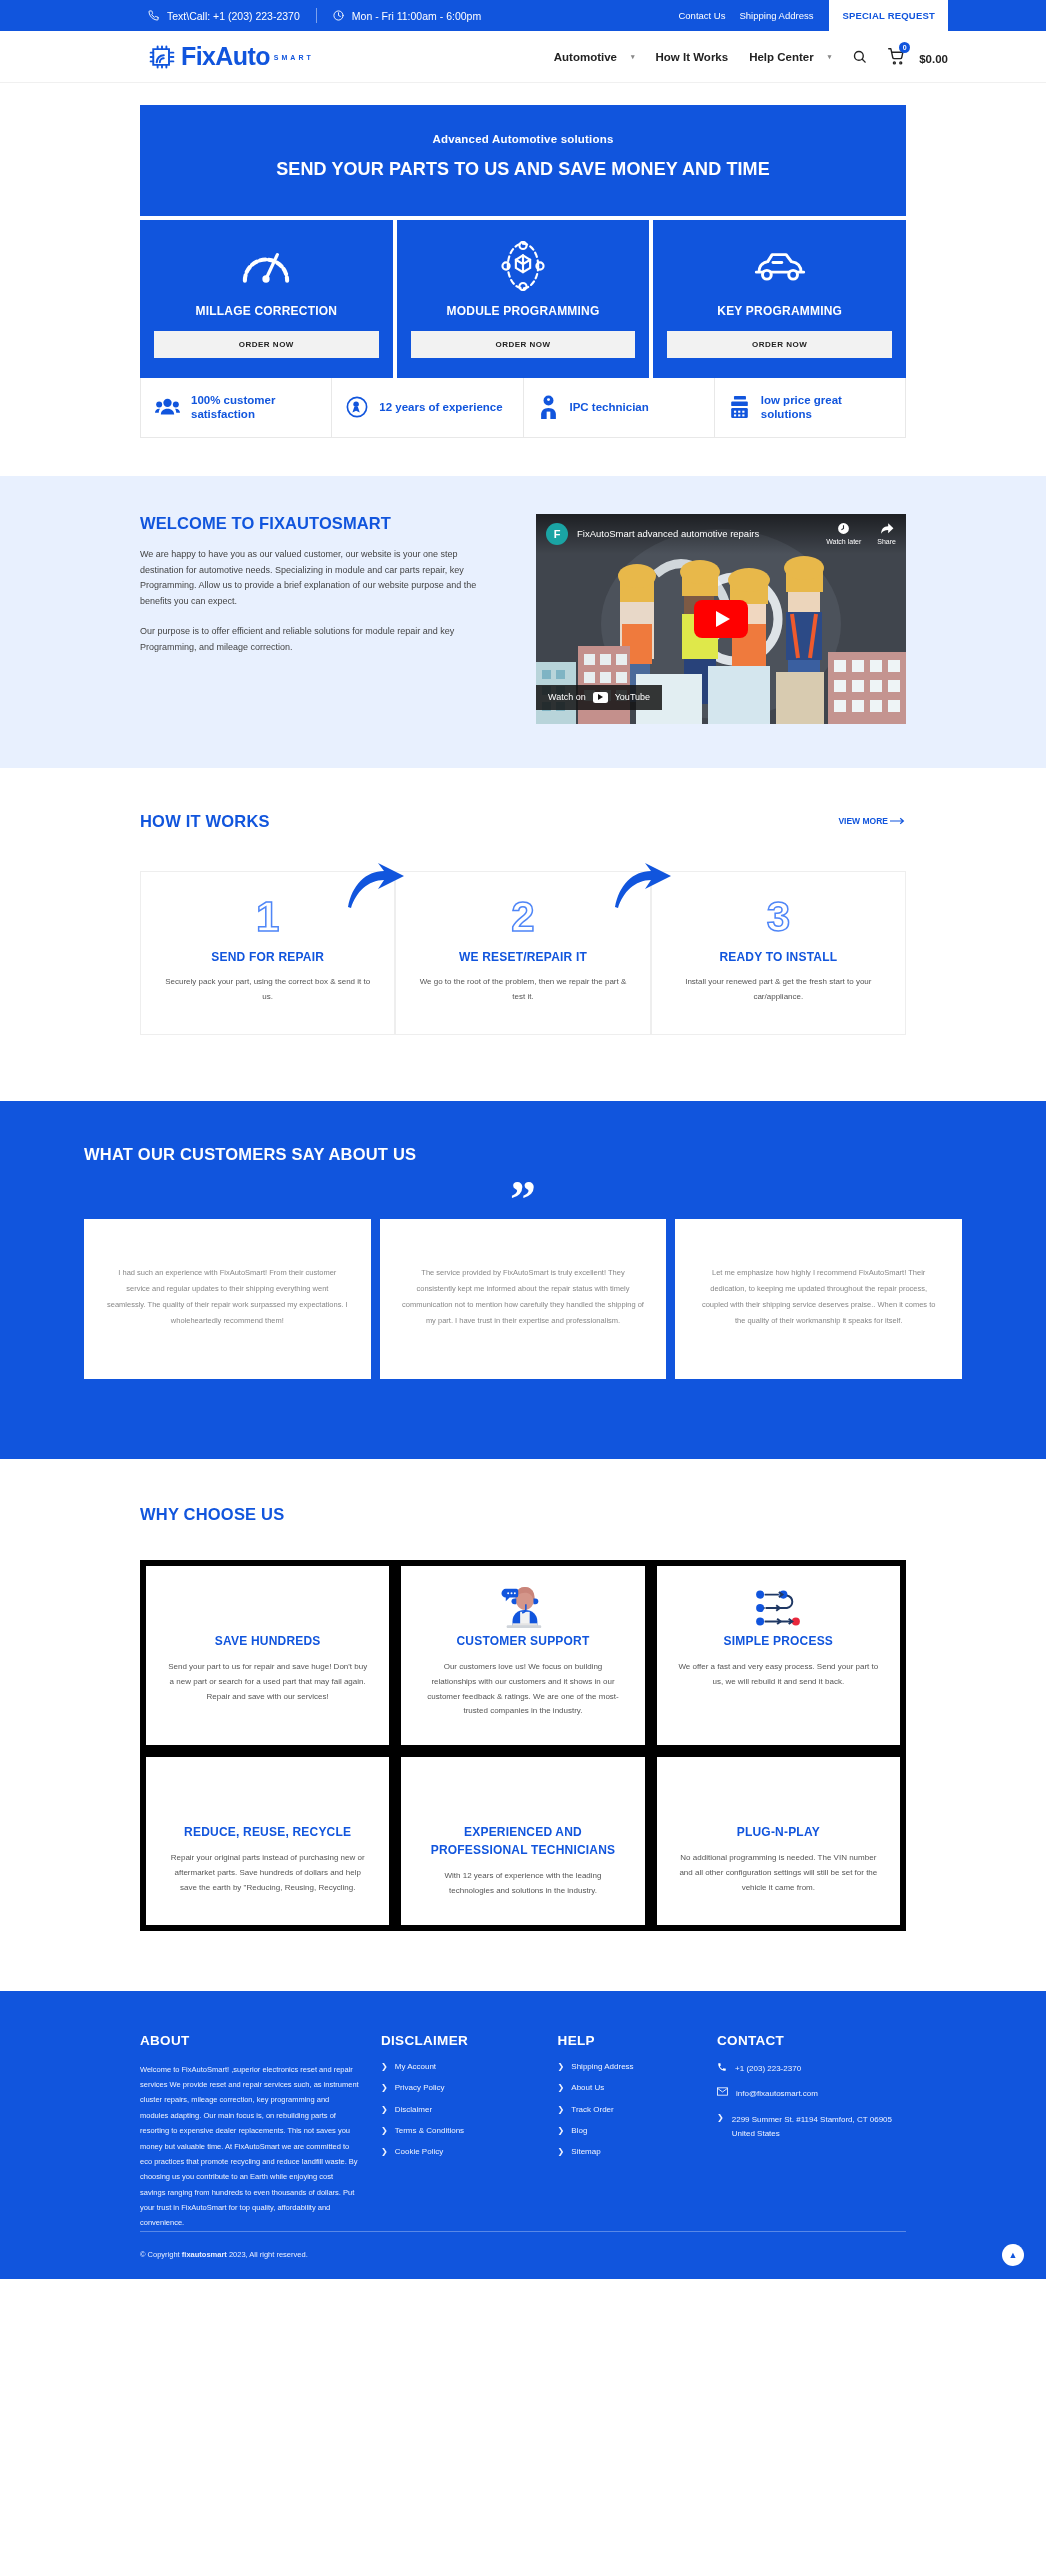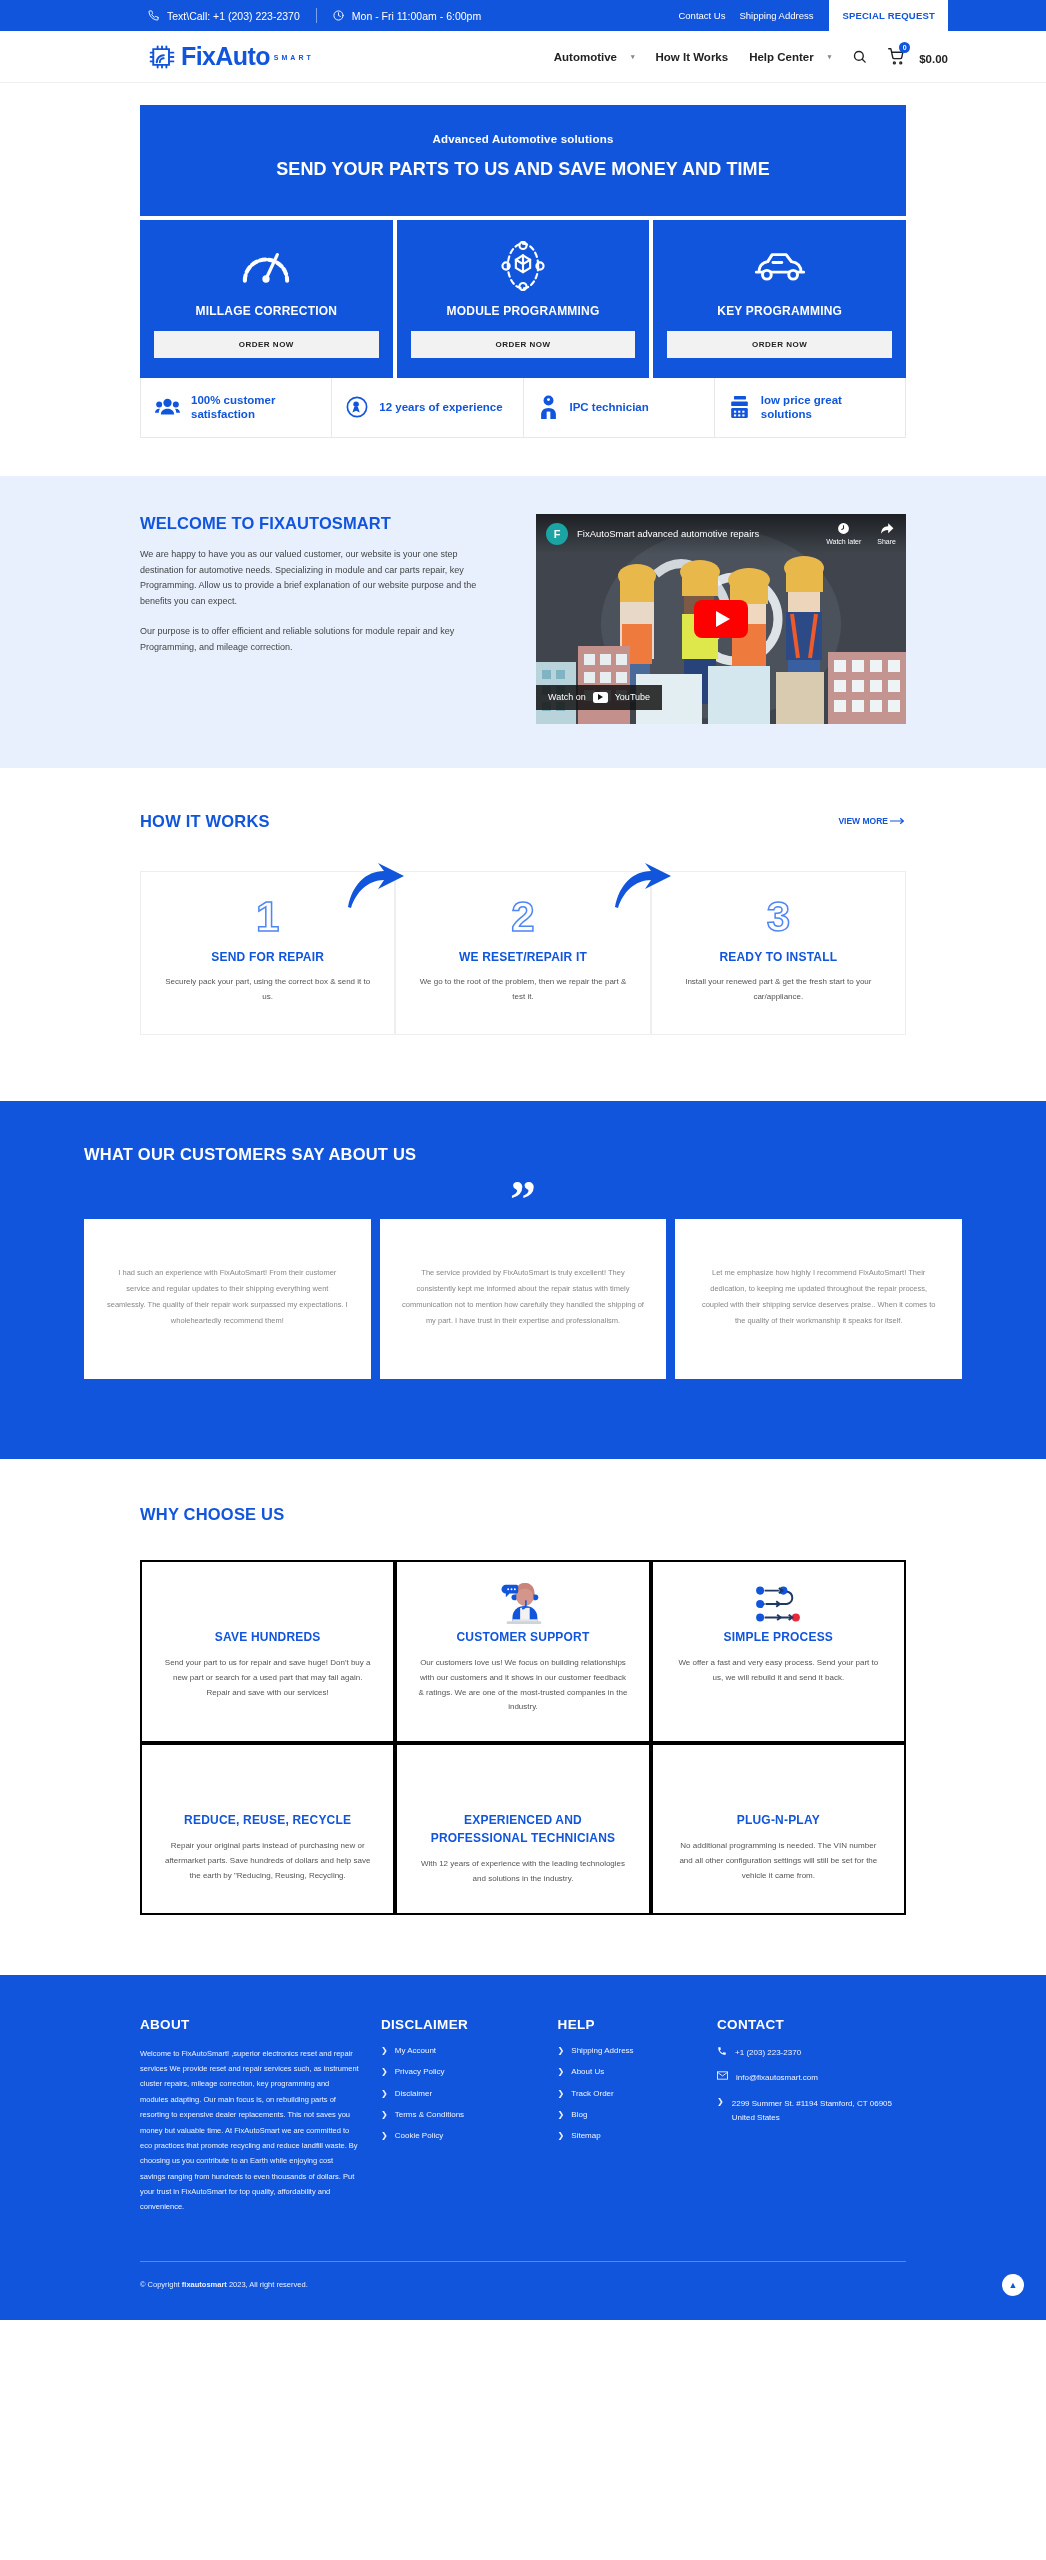--- a/index.html
+++ b/index.html
@@ -153,21 +153,21 @@
   .testi-card {
     flex: 1; background: #fff; padding: 36px 22px 40px; text-align: center;
     display: flex; align-items: center; min-height: 160px;
   }
   .testi-text { font-size: 7.5px; color: #888; line-height: 2.1; width: 100%; }
 
   
   .why { padding: 46px 140px 60px; background: #fff; }
   .why-grid { display: flex; flex-wrap: wrap; margin-top: 36px; }
   .why-card {
-    width: 33.333%; border: 2px solid #000000; text-align: center;
+    width: 33.333%; border: 6px solid #000000; text-align: center;
     padding: 18px 20px 26px; min-height: 143px;
     display: flex; flex-direction: column; align-items: center;
   }
   .why-icon { height: 48px; display: flex; align-items: center; justify-content: center; }
   .why-title { font-size: 12px; font-weight: 700; color: #1155dd; letter-spacing: .2px; line-height: 1.5; }
   .why-desc { font-size: 8px; color: #555; line-height: 1.85; margin-top: 10px; }
 
   
   .footer { background: #1155dd; color: #fff; padding: 42px 140px 0; }
   .f-cols { display: flex; gap: 22px; }
@@ -175,22 +175,22 @@
   .f-disc { width: 180px; }
   .f-help { width: 160px; }
   .f-contact { width: 220px; }
   .f-title { font-size: 13.5px; font-weight: 700; letter-spacing: .3px; margin-bottom: 14px; }
   .f-text { font-size: 7.5px; line-height: 2.05; color: #f0f4ff; }
   .f-list { list-style: none; }
   .f-li { display: flex; align-items: flex-start; gap: 7px; font-size: 8px; color: #f0f4ff; margin-bottom: 11px; cursor: pointer; }
   .f-chev { font-size: 8px; line-height: 1.3; }
   .f-ci { display: flex; align-items: flex-start; gap: 8px; font-size: 8px; color: #f0f4ff; margin-bottom: 12px; line-height: 1.7; }
   .f-bottom {
-    border-top: 1px solid rgba(255,255,255,.3); margin-top: 46px;
-    padding: 12px 0 24px; font-size: 7.5px; color: #eaf0ff;
+    border-top: 1px solid rgba(255,255,255,.3); 
+    padding: 12px 0 13px; font-size: 7.5px; color: #eaf0ff;
     display: flex; align-items: center;
   }
   .f-bottom b { font-weight: 700; }
   .scroll-top {
     margin-left: auto; width: 22px; height: 22px; border-radius: 50%;
     background: #ffffff; color: #1155dd; display: flex; align-items: center;
     justify-content: center; font-size: 9px; cursor: pointer; margin-right: -118px;
   }
 </style>
 </head>

